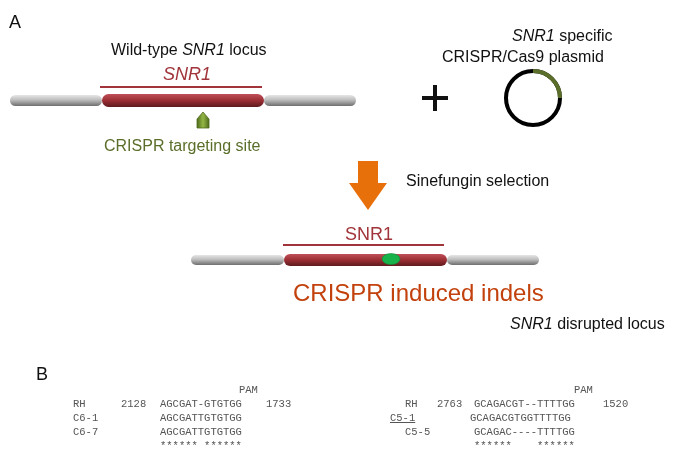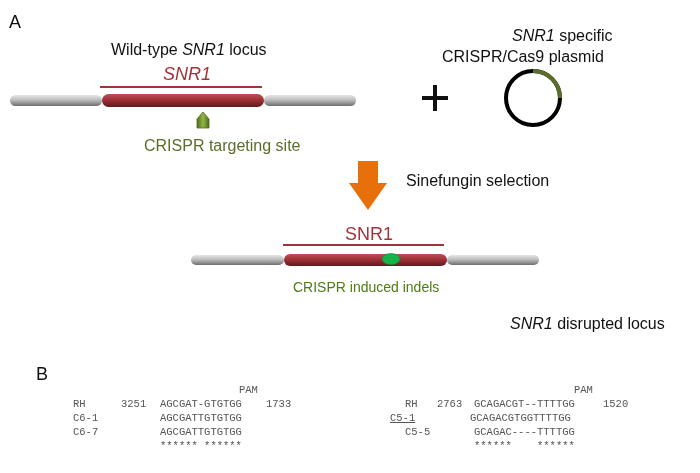--- a/index.html
+++ b/index.html
@@ -3,22 +3,22 @@
 <meta charset="utf-8">
 <style>
   html, body { margin: 0; padding: 0; background: #ffffff; }
   body { width: 700px; height: 473px; position: relative; overflow: hidden;
          font-family: "Liberation Sans", sans-serif; color: #111; }
   .abs { position: absolute; white-space: nowrap; }
   .panel-label { font-size: 18px; color: #111; }
   .caption { font-size: 16px; color: #111; }
   .gene-name { font-size: 18px; color: #a0343a; }
   .gene-name.it { font-style: italic; }
-  .olive { color: #5a6e2a; font-size: 16px; margin-left: 40px; }
-  .green { color: #4d7c0f; font-size: 14px; }
+  .olive { color: #5a6e2a; font-size: 16px; }
+  .green { color: #c2410c; font-size: 24px; }
   .it { font-style: italic; }
   .seq { font-family: "Liberation Mono", monospace; font-size: 10.5px; color: #555; line-height: 14px; white-space: pre; text-align: center; }
   svg { position: absolute; left: 0; top: 0; }
 </style>
 </head>
 <body>
 
 <svg width="700" height="473">
   <defs>
     <linearGradient id="flankGrad" x1="0" y1="0" x2="0" y2="1">
@@ -79,21 +79,21 @@
 <div class="abs gene-name" style="left:345px; top:224px;">SNR1</div>
 
 <div class="abs green" style="left:293px; top:279px;">CRISPR induced indels</div>
 
 <div class="abs caption" style="left:510px; top:315px;"><span class="it">SNR1</span><span> disrupted locus</span></div>
 
 <div class="abs panel-label" style="left:36px; top:364px;">B</div>
 
 <div class="abs seq" style="left:239px; top:383px;">PAM</div>
 <div class="abs seq" style="left:73px; top:397px;"><span>RH</span></div>
-<div class="abs seq" style="left:121px; top:397px;">3251</div>
+<div class="abs seq" style="left:121px; top:397px;">2128</div>
 <div class="abs seq" style="left:160px; top:397px;">AGCGAT-GTGTGG</div>
 <div class="abs seq" style="left:266px; top:397px;">1733</div>
 
 <div class="abs seq" style="left:73px; top:411px;">C6-1</div>
 <div class="abs seq" style="left:160px; top:411px;">AGCGATTGTGTGG</div>
 
 <div class="abs seq" style="left:73px; top:425px;">C6-7</div>
 <div class="abs seq" style="left:160px; top:425px;">AGCGATTGTGTGG</div>
 
 <div class="abs seq" style="left:160px; top:439px;">****** ******</div>

